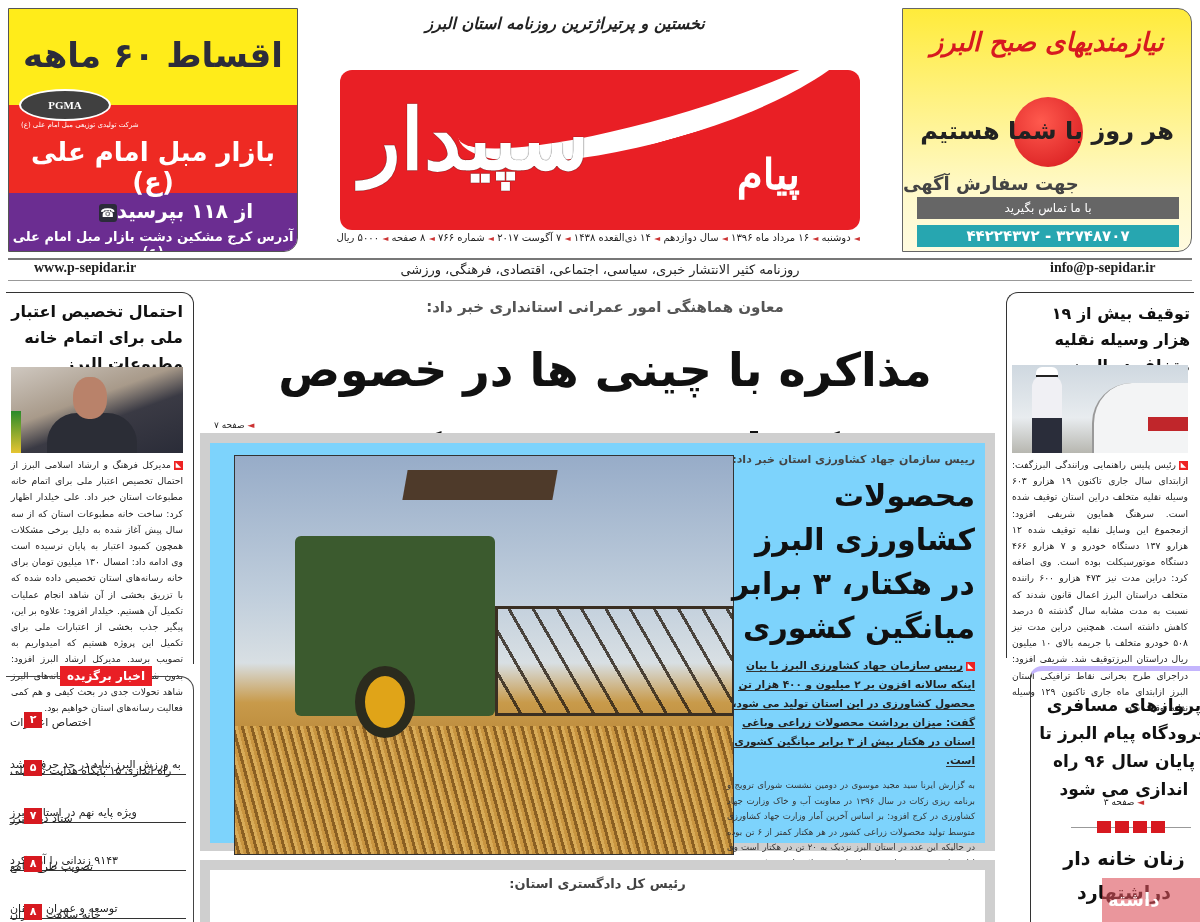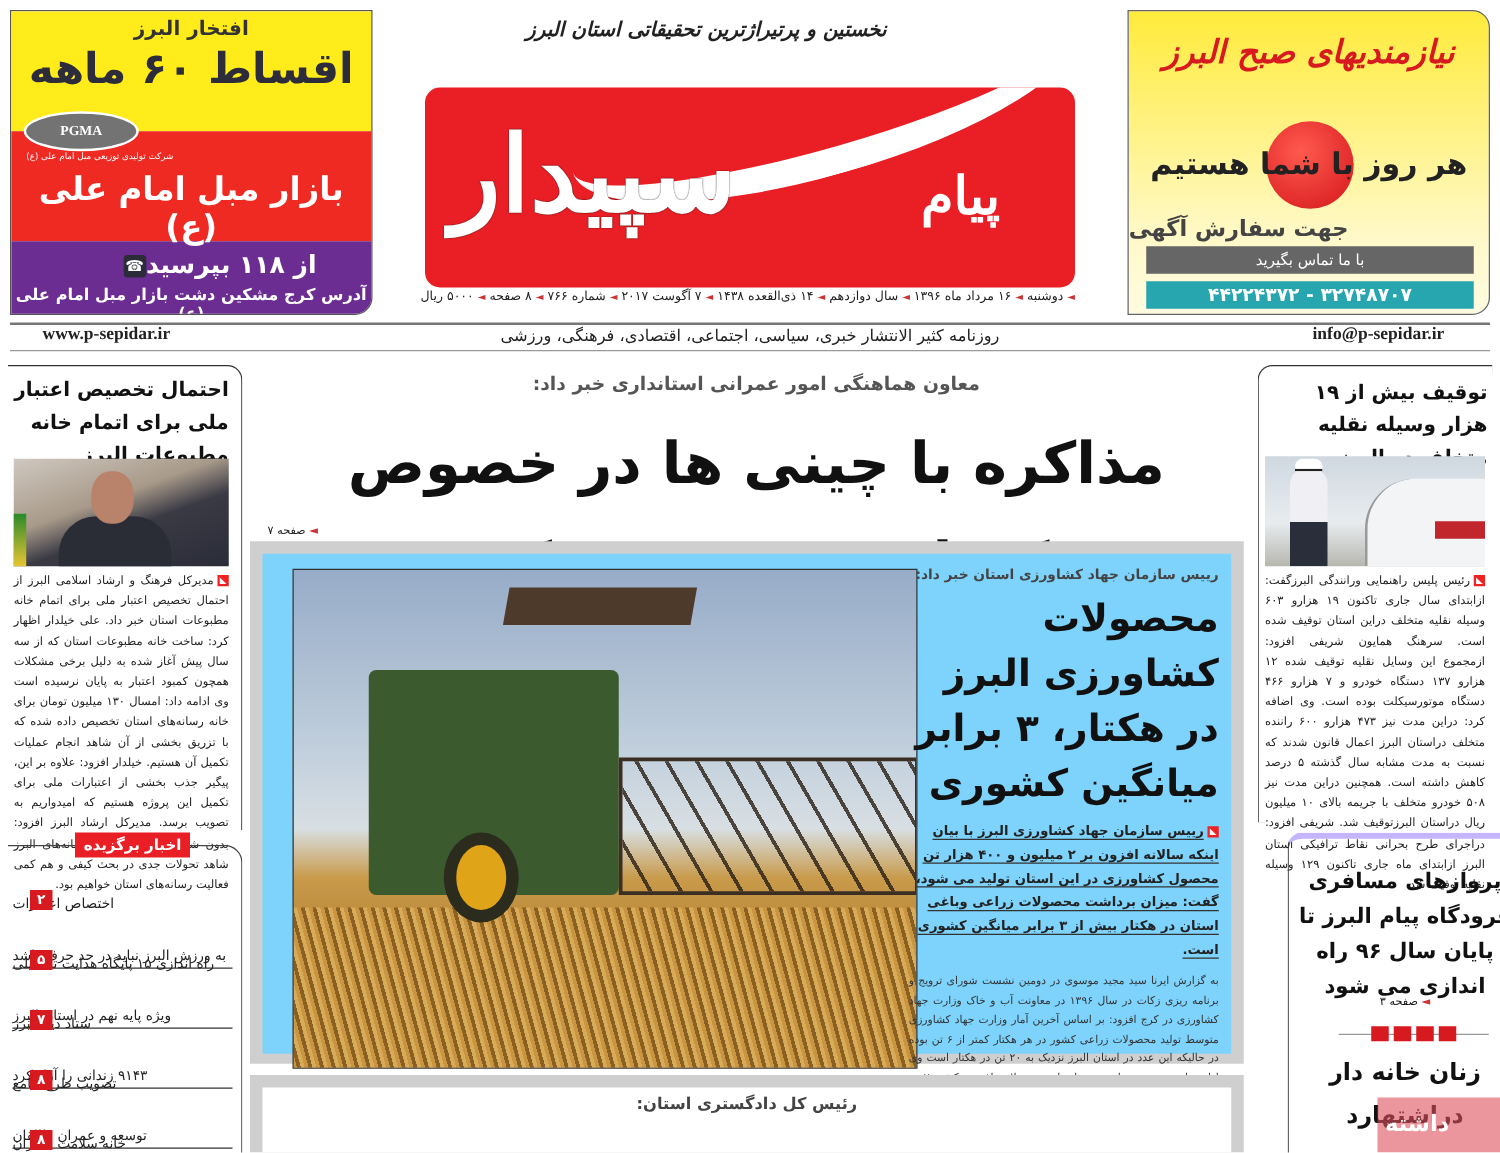--- a/index.html
+++ b/index.html
@@ -8,21 +8,21 @@
 
   .abs { position: absolute; }
 
   
   .ad-left { left: 8px; top: 8px; width: 290px; height: 244px; border: 1px solid #555; border-radius: 0 0 14px 0; overflow: hidden; }
   .ad-left .band-yellow { position: absolute; left: 0; top: 0; width: 100%; height: 96px; background: #ffec1a; }
   .ad-left .band-red { position: absolute; left: 0; top: 96px; width: 100%; height: 88px; background: #ee2a23; }
   .ad-left .band-purple { position: absolute; left: 0; top: 184px; width: 100%; height: 60px; background: #6b2d91; }
   .ad-left .t1 { position: absolute; top: 4px; left: 0; width: 100%; text-align: center; font-size: 16px; font-weight: bold; color: #333; }
   .ad-left .t2 { position: absolute; top: 26px; left: 0; width: 100%; text-align: center; font-size: 34px; font-weight: bold; color: #2c2c3a; letter-spacing: 1px; }
-  .ad-left .logo { position: absolute; top: 80px; left: 10px; width: 92px; height: 32px; border-radius: 50%; background: #737373; border: 2px solid #fff; color: #fff; font-size: 11px; font-weight: bold; text-align: center; line-height: 28px; direction: ltr; font-family: "Liberation Serif", serif; }
+  .ad-left .logo { position: absolute; top: 80px; left: 10px; width: 92px; height: 32px; border-radius: 50%; background: #404040; border: 2px solid #fff; color: #fff; font-size: 11px; font-weight: bold; text-align: center; line-height: 28px; direction: ltr; font-family: "Liberation Serif", serif; }
   .ad-left .logo-sub { position: absolute; top: 112px; left: 12px; font-size: 7px; color: #fff; }
   .ad-left .t3 { position: absolute; top: 128px; left: 0; width: 100%; text-align: center; font-size: 26px; font-weight: bold; color: #fff; }
   .ad-left .t4 { position: absolute; top: 190px; left: 0; width: 100%; text-align: center; font-size: 20px; font-weight: bold; color: #fff; padding-left: 40px; }
   .ad-left .phone { display: inline-block; width: 18px; height: 18px; background: #2b2b3a; border-radius: 3px; color: #fff; font-size: 12px; line-height: 18px; vertical-align: middle; margin-left: 6px; }
   .ad-left .t5 { position: absolute; top: 220px; left: 0; width: 100%; text-align: center; font-size: 13px; font-weight: bold; color: #fff; }
 
   
   .ad-right { left: 902px; top: 8px; width: 290px; height: 244px; border: 1px solid #666; border-radius: 0 14px 14px 0; background: linear-gradient(#ffeb3b, #fff9c9 75%, #fffbe0); overflow: hidden; }
   .ad-right .r1 { position: absolute; top: 18px; left: 0; width: 100%; text-align: center; font-size: 26px; font-weight: bold; color: #d71920; font-style: italic; }
   .ad-right .ball { position: absolute; top: 88px; left: 110px; width: 70px; height: 70px; border-radius: 50%; background: radial-gradient(circle at 40% 35%, #ff5a4e, #d4161b); }
@@ -30,21 +30,21 @@
   .ad-right .r3 { position: absolute; top: 164px; left: 0; width: 100%; text-align: left; font-size: 18px; font-weight: bold; color: #444; }
   .ad-right .bar-grey { position: absolute; top: 188px; left: 14px; width: 262px; height: 22px; background: #666; color: #fff; text-align: center; font-size: 12px; line-height: 22px; }
   .ad-right .bar-teal { position: absolute; top: 216px; left: 14px; width: 262px; height: 22px; background: #27a6b0; color: #fff; text-align: center; font-size: 15px; line-height: 22px; font-weight: bold; letter-spacing: 1px; }
 
   
   .tagline { left: 330px; top: 14px; width: 470px; text-align: center; font-size: 16px; font-style: italic; font-weight: bold; color: #222; font-family: "DejaVu Serif", serif; }
   .mast { left: 340px; top: 70px; width: 520px; height: 160px; }
   .mast .red { position: absolute; left: 0; top: 0; width: 100%; height: 160px; background: #e91f25; border-radius: 12px; overflow: hidden; }
   .mast .swoosh { position: absolute; right: -10px; top: -50px; width: 420px; height: 120px; border-bottom: 22px solid #fff; border-radius: 0 0 50% 50%; transform: rotate(-16deg); }
   .mast .title { position: absolute; left: 20px; top: 20px; font-size: 84px; font-weight: bold; color: #fff; font-family: "DejaVu Serif", serif; text-shadow: 0 0 1px #000; }
-  .mast .small { position: absolute; right: 60px; top: 62px; font-size: 42px; font-weight: bold; color: #fff; font-family: "DejaVu Serif", serif; }
+  .mast .small { position: absolute; right: 60px; top: 80px; font-size: 42px; font-weight: bold; color: #fff; font-family: "DejaVu Serif", serif; }
   .infoline { left: 340px; top: 232px; width: 520px; text-align: center; font-size: 10px; color: #222; white-space: nowrap; }
   .infoline .arrow { color: #c33; font-size: 8px; }
 
   
   .rule-top { left: 8px; top: 258px; width: 1184px; height: 2px; background: #777; }
   .rule-bot { left: 8px; top: 280px; width: 1184px; height: 1px; background: #999; }
   .site-l { left: 34px; top: 260px; font-family: "Liberation Serif", serif; font-size: 14px; font-weight: bold; color: #222; direction: ltr; }
   .site-r { left: 1050px; top: 260px; font-family: "Liberation Serif", serif; font-size: 14px; font-weight: bold; color: #222; direction: ltr; }
   .subtitle-bar { left: 300px; top: 262px; width: 600px; text-align: center; font-size: 13px; color: #222; }
 
@@ -114,39 +114,38 @@
   .col-right2 .hd2 { position: absolute; top: 170px; right: 4px; width: 180px; text-align: center; font-size: 19px; font-weight: bold; line-height: 34px; }
   .watermark { left: 1102px; top: 878px; width: 98px; height: 44px; background: rgba(220,80,90,0.6); color: #fff; font-size: 18px; font-weight: bold; text-align: left; padding-left: 6px; line-height: 44px; }
 </style>
 </head>
 <body>
 
 <div class="abs ad-left">
   <div class="band-yellow"></div>
   <div class="band-red"></div>
   <div class="band-purple"></div>
-  <div class="t1">افتخار البرز</div>
   <div class="t2">اقساط ۶۰ ماهه</div>
   <div class="logo">PGMA</div>
   <div class="logo-sub">شرکت تولیدی توزیعی مبل امام علی (ع)</div>
   <div class="t3">بازار مبل امام علی (ع)</div>
   <div class="t4"><span>از ۱۱۸ بپرسید</span><span class="phone">☎</span></div>
   <div class="t5">آدرس کرج مشکین دشت بازار مبل امام علی (ع)</div>
 </div>
 
 <div class="abs ad-right">
   <div class="ball"></div>
   <div class="r1">نیازمندیهای صبح البرز</div>
   <div class="r2">هر روز با شما هستیم</div>
   <div class="r3">جهت سفارش آگهی</div>
   <div class="bar-grey">با ما تماس بگیرید</div>
   <div class="bar-teal">۳۲۷۴۸۷۰۷ - ۴۴۲۲۴۳۷۲</div>
 </div>
 
-<div class="abs tagline">نخستین و پرتیراژترین تحقیقاتی استان البرز</div>
+<div class="abs tagline">نخستین و پرتیراژترین روزنامه استان البرز</div>
 <div class="abs mast">
   <div class="red">
     <div class="swoosh"></div>
     <div class="title">سپیدار</div>
     <div class="small">پیام</div>
   </div>
 </div>
 <div class="abs infoline">
   <span class="arrow">◄</span> <span>دوشنبه</span>
   <span class="arrow">◄</span> <span>۱۶ مرداد ماه ۱۳۹۶</span>

